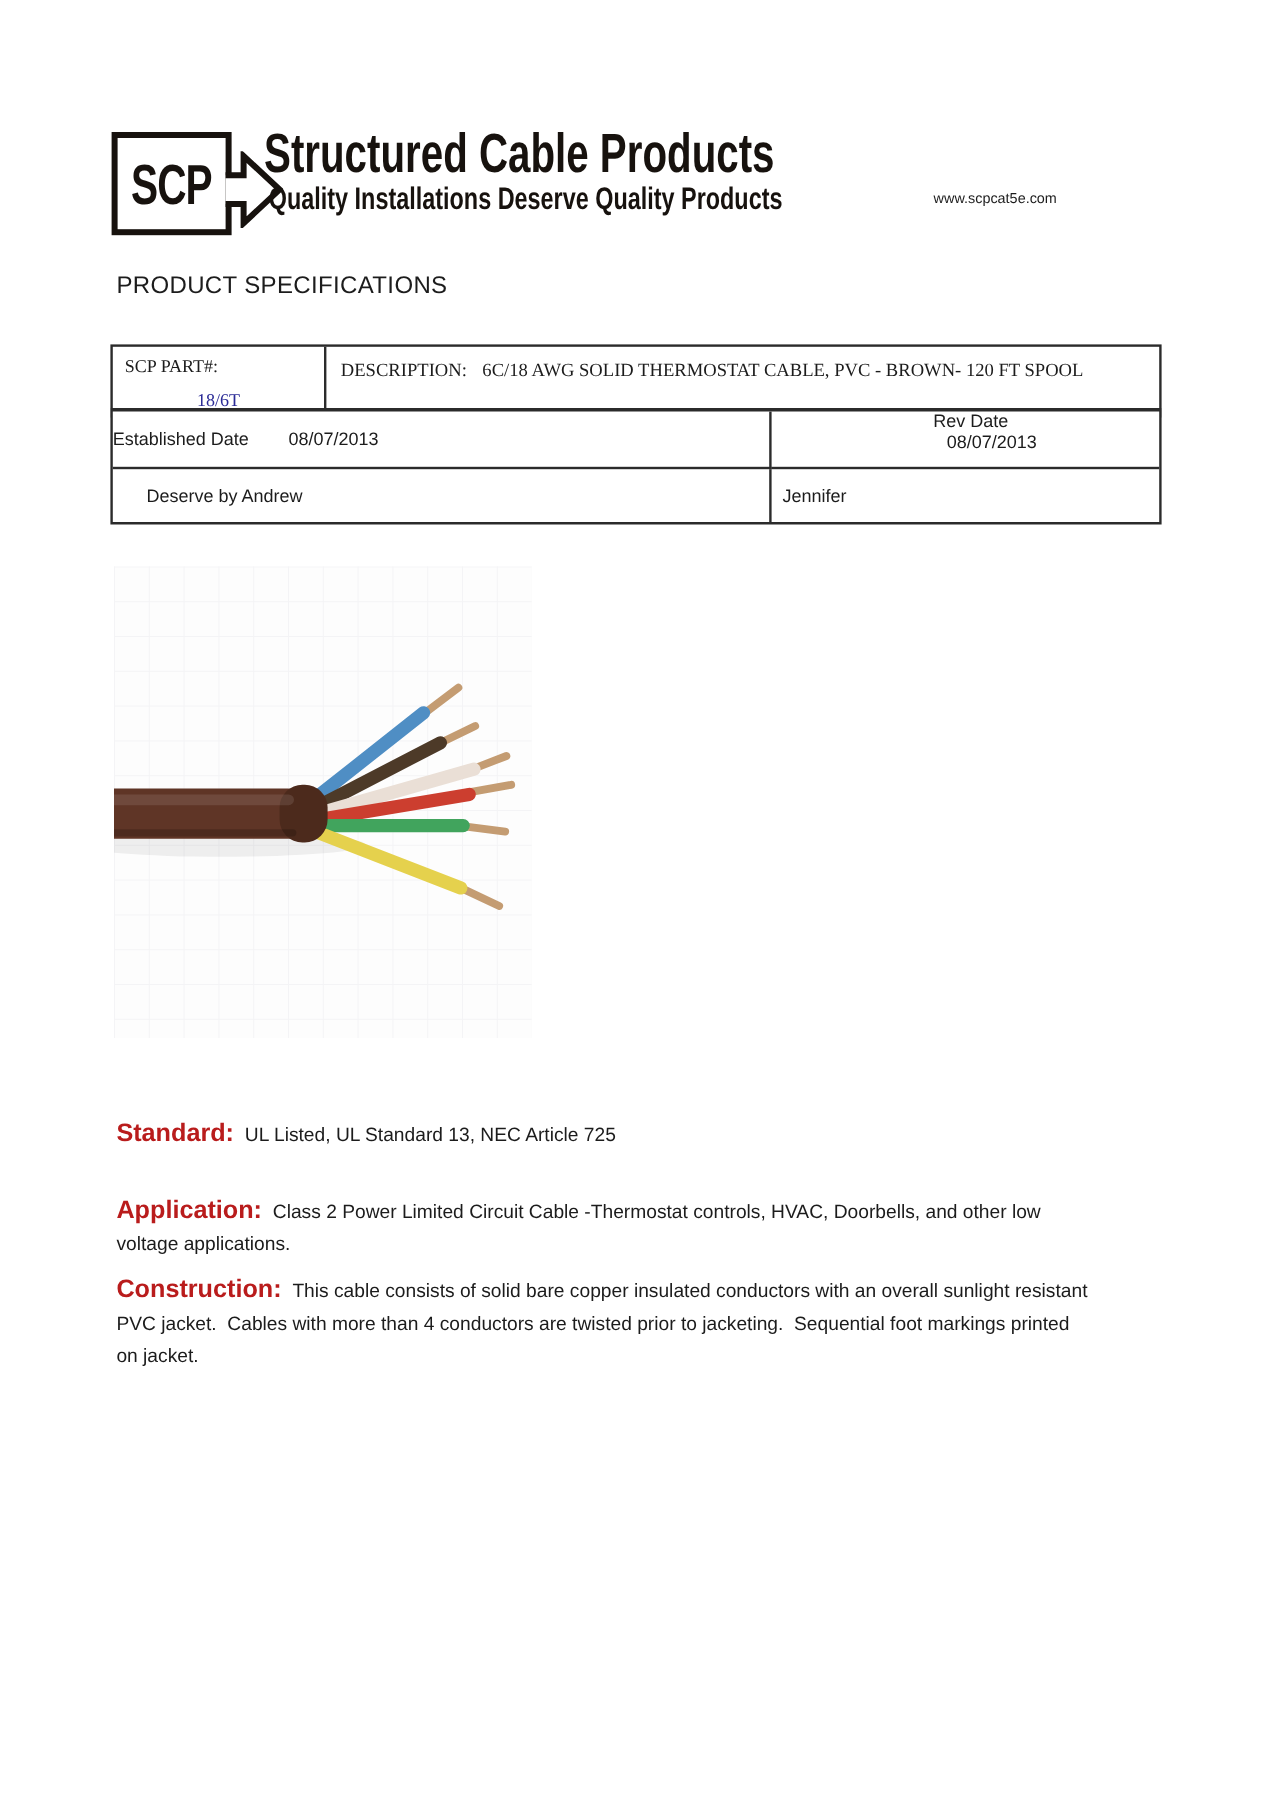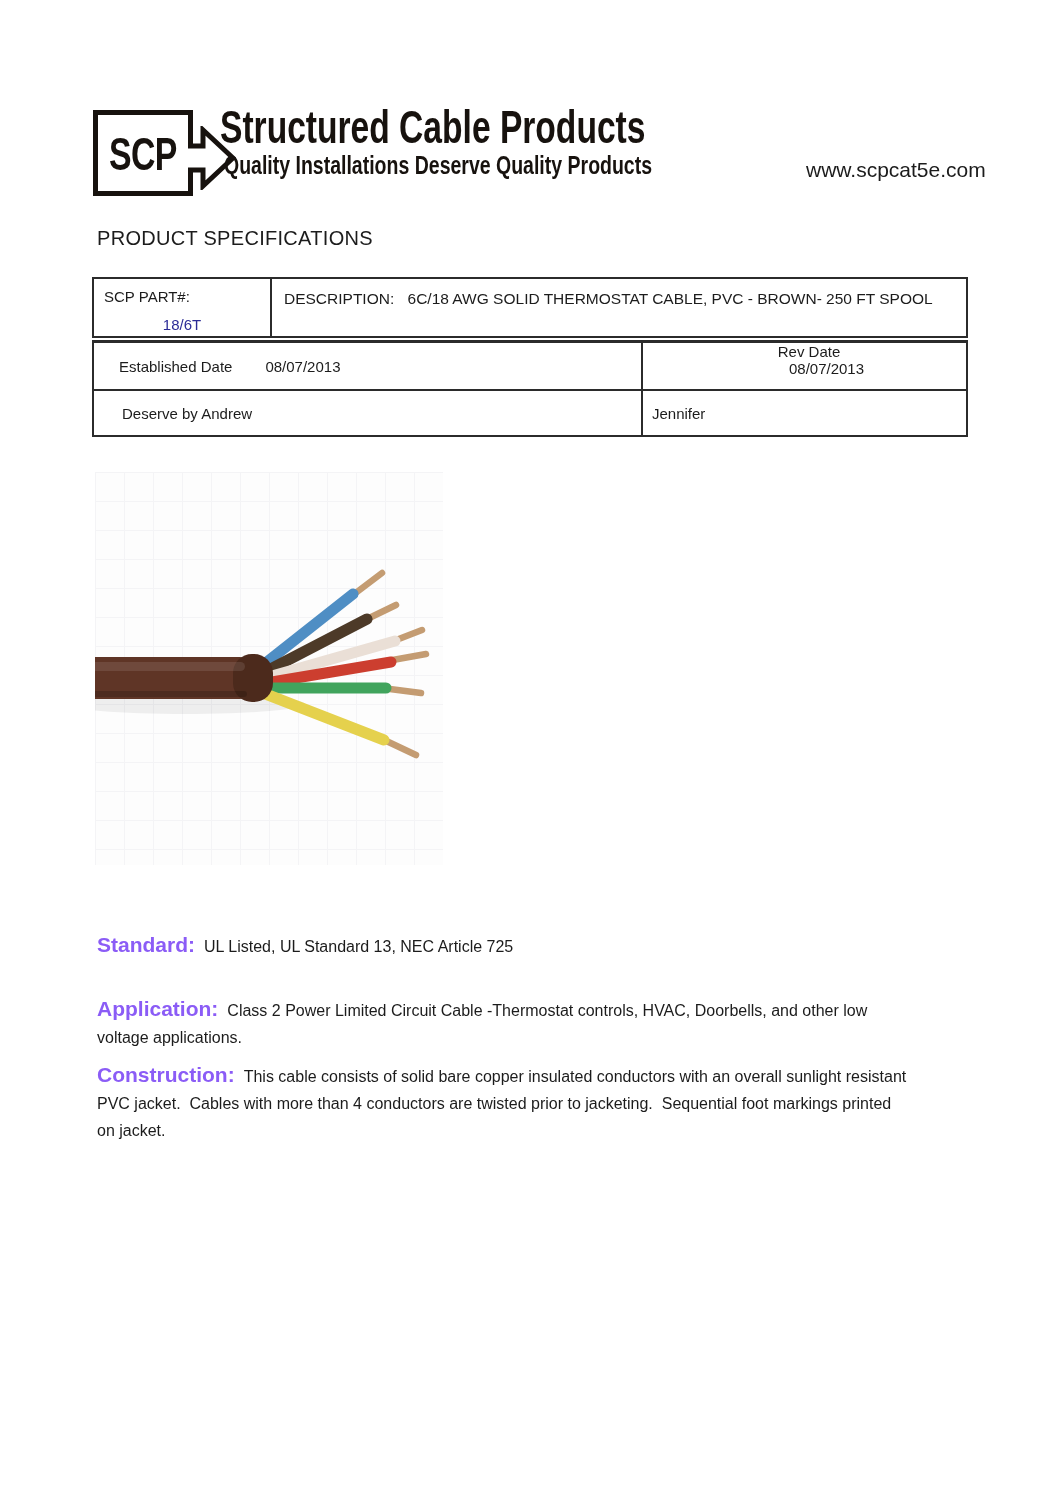--- a/index.html
+++ b/index.html
@@ -26,60 +26,60 @@
   .brand-title{
     position:absolute;left:220px;top:103px;
     font-size:46px;font-weight:bold;line-height:1.05;color:#17120e;
     transform:scaleX(0.73);transform-origin:left top;white-space:nowrap;
   }
   .brand-tagline{
     position:absolute;left:224px;top:152px;
     font-size:26px;font-weight:bold;line-height:1.05;color:#17120e;
     transform:scaleX(0.75);transform-origin:left top;white-space:nowrap;
   }
-  .site-url{position:absolute;left:806px;top:158px;font-size:21px;}
+  .site-url{position:absolute;left:778px;top:158px;font-size:12px;}
   .doc-title{position:absolute;left:97px;top:227px;font-size:20px;letter-spacing:.3px;}
 
   
   .tbl1{
-    position:absolute;left:92px;top:277px;width:876px;height:61px;
-    border:2px solid #2b2b2b;box-sizing:border-box;display:flex;background:#fff;
+    position:absolute;left:92px;top:287px;width:876px;height:61px;
+    border:2px solid #2b2b2b;box-sizing:border-box;display:flex;background:#fff;font-family:Liberation Serif, serif;
   }
   .cell-part{width:178px;border-right:2px solid #2b2b2b;box-sizing:border-box;padding:9px 10px;}
   .part-label{font-size:15px;}
   .part-number{font-size:15px;margin-top:11px;text-align:center;}
   .cell-desc{flex:1;padding:11px 12px;font-size:15.5px;white-space:nowrap;overflow:hidden;}
   .desc-value{margin-left:9px;}
   .tbl2{
     position:absolute;left:92px;top:340px;width:876px;height:97px;
     border:2px solid #2b2b2b;border-top-width:3px;box-sizing:border-box;
     display:grid;grid-template-columns:549px 1fr;grid-template-rows:48px 1fr;background:#fff;
   }
   .t2cell{display:flex;align-items:center;font-size:15px;box-sizing:border-box;}
-  .t2-r1c1{border-right:2px solid #2b2b2b;border-bottom:2px solid #2b2b2b;padding-left:25px;}
+  .t2-r1c1{border-right:2px solid #2b2b2b;border-bottom:2px solid #2b2b2b;}
   .t2-r1c2{border-bottom:2px solid #2b2b2b;padding-left:9px;flex-direction:column;}
   .t2-r2c1{border-right:2px solid #2b2b2b;padding-left:28px;}
   .t2-r2c2{padding-left:9px;align-items:center;}
   .val-gap1{margin-left:33px;}
   .val-gap2{margin-left:35px;}
 
   
   .photo{
     position:absolute;left:95px;top:472px;width:348px;height:393px;
     background-color:#fdfdfd;
     background-image:
       linear-gradient(#f4f4f6 1px, transparent 1px),
       linear-gradient(90deg,#f4f4f6 1px, transparent 1px);
     background-size:29px 29px;
   }
   .photo svg{display:block;}
 
   
   .section{position:absolute;left:97px;width:920px;line-height:27px;}
-  .sec-h{font-size:21px;font-weight:bold;margin-right:9px;color:#8b5cf6;}
+  .sec-h{font-size:21px;font-weight:bold;margin-right:9px;color:#b91c1c;}
   .sec-b{font-size:16px;white-space:pre-wrap;}
   .sec-standard{top:931px;}
   .sec-application{top:995px;}
   .sec-construction{top:1061px;}
 </style>
 </head>
 <body>
 
 <div class="page">
 
@@ -95,21 +95,21 @@
 
   <div class="doc-title">PRODUCT SPECIFICATIONS</div>
 
   <div class="tbl1">
     <div class="cell-part">
       <div class="part-label">SCP PART#:</div>
       <div class="part-number" style="color: rgb(43, 43, 150);">18/6T</div>
     </div>
     <div class="cell-desc">
       <span>DESCRIPTION:</span>
-      <span class="desc-value">6C/18 AWG SOLID THERMOSTAT CABLE, PVC - BROWN- 250 FT SPOOL</span>
+      <span class="desc-value">6C/18 AWG SOLID THERMOSTAT CABLE, PVC - BROWN- 120 FT SPOOL</span>
     </div>
   </div>
 
   <div class="tbl2">
     <div class="t2cell t2-r1c1">
       <span>Established Date</span>
       <span class="val-gap1">08/07/2013</span>
     </div>
     <div class="t2cell t2-r1c2">
       <span>Rev Date</span>

